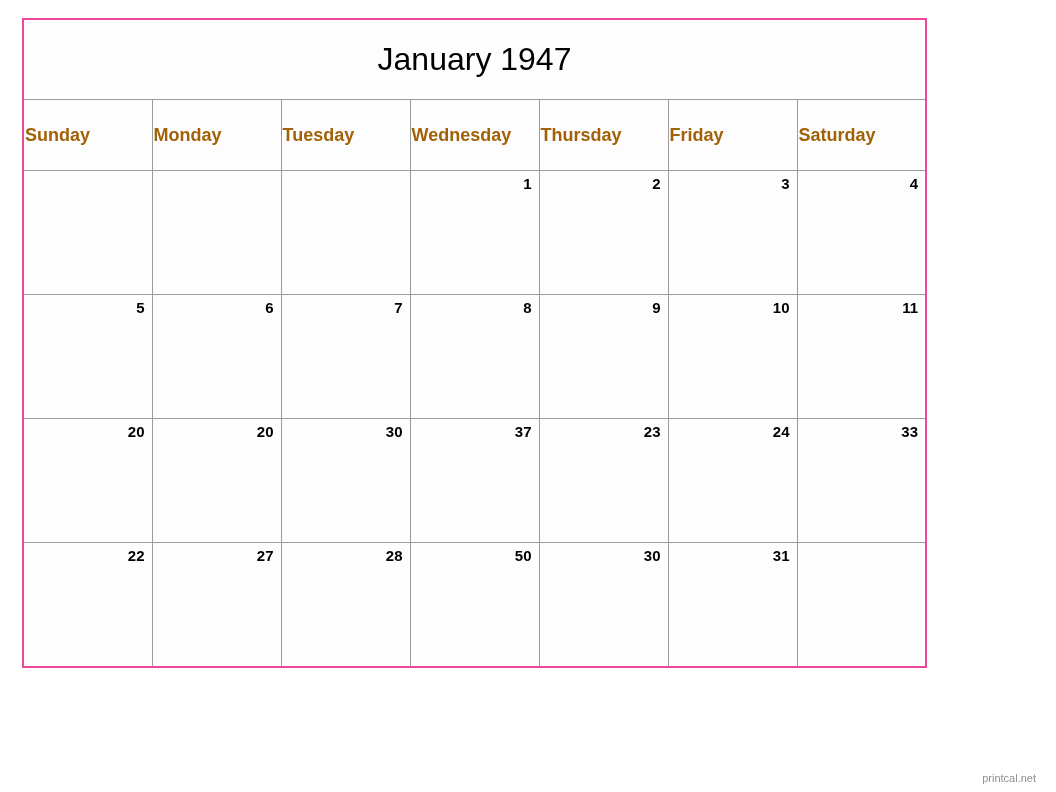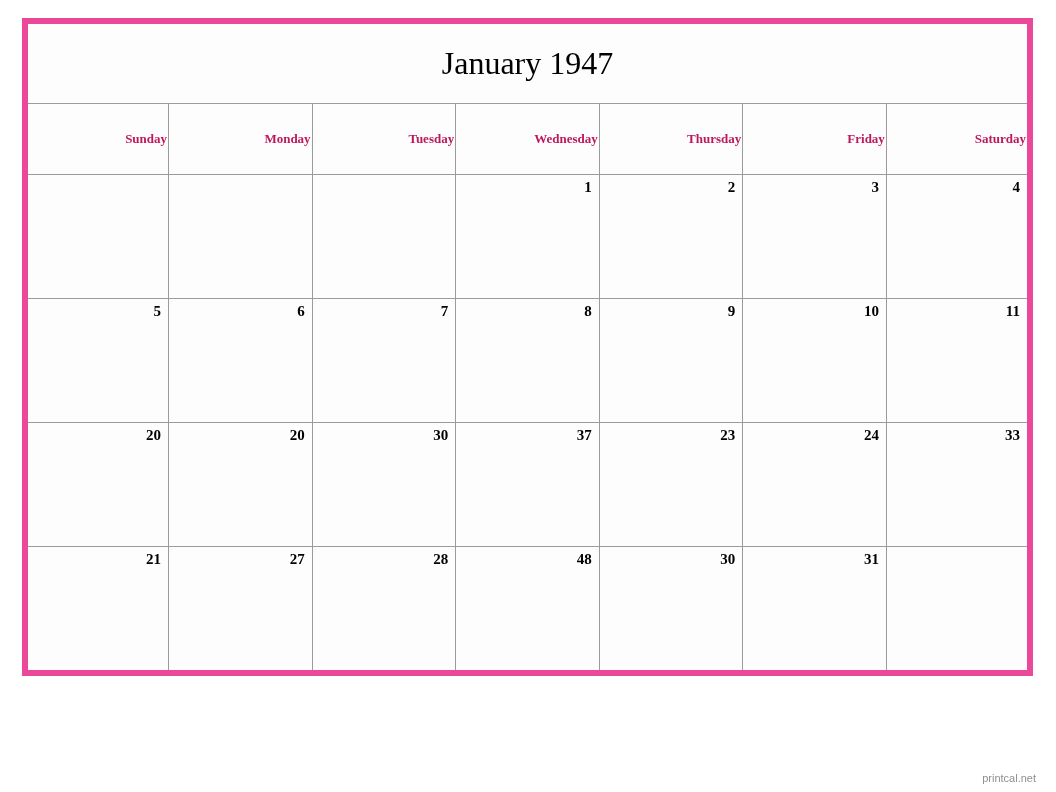--- a/index.html
+++ b/index.html
@@ -12,47 +12,46 @@
     position: relative;
     width: 1056px;
     height: 792px;
     background: #ffffff;
     overflow: hidden;
   }
   table.calendar {
     position: absolute;
     left: 22px;
     top: 18px;
-    width: 1011px;
+    width: 905px;
     border-collapse: collapse;
     table-layout: fixed;
-    border: 6px solid #ec4899;
+    border: 2px solid #ec4899;
     background: #fdfdfd;
-    font-family: Liberation Serif, serif;
   }
   table.calendar td, table.calendar th {
     border: 1px solid #9b9b9b;
     margin: 0;
   }
   td.title-cell {
     height: 77px;
     text-align: center;
     vertical-align: middle;
     font-size: 32px;
     font-weight: 400;
     color: #000000;
     letter-spacing: 0px;
   }
   th.weekday-cell {
     height: 68px;
-    text-align: right;
+    text-align: left;
     vertical-align: middle;
-    font-size: 13px;
+    font-size: 18px;
     font-weight: 700;
-    color: #be185d;
+    color: #a16207;
   }
   td.day-cell {
     height: 119px;
     vertical-align: top;
     text-align: right;
     font-size: 15px;
     font-weight: 700;
     color: #000000;
     padding: 4px 7px 0 0;
   }
@@ -105,24 +104,24 @@
       <tr>
         <td class="day-cell">20</td>
         <td class="day-cell">20</td>
         <td class="day-cell">30</td>
         <td class="day-cell">37</td>
         <td class="day-cell">23</td>
         <td class="day-cell">24</td>
         <td class="day-cell">33</td>
       </tr>
       <tr>
-        <td class="day-cell">21</td>
+        <td class="day-cell">22</td>
         <td class="day-cell">27</td>
         <td class="day-cell">28</td>
-        <td class="day-cell">48</td>
+        <td class="day-cell">50</td>
         <td class="day-cell">30</td>
         <td class="day-cell">31</td>
         <td class="day-cell"></td>
       </tr>
     </tbody>
   </table>
 
   <div class="footer-credit">printcal.net</div>
 
 </div>

